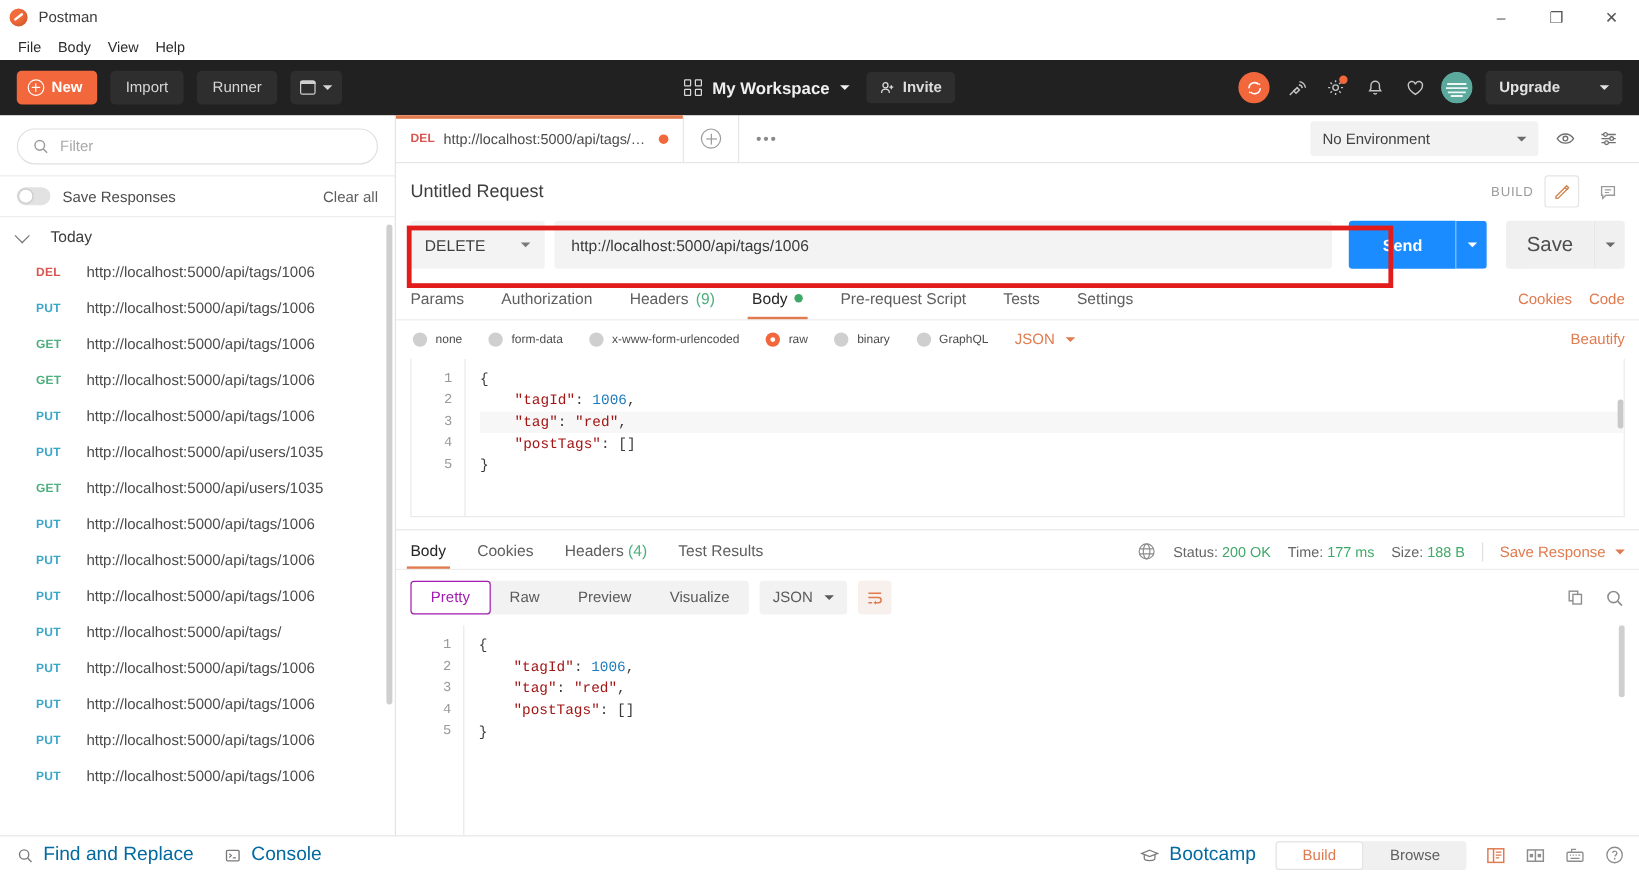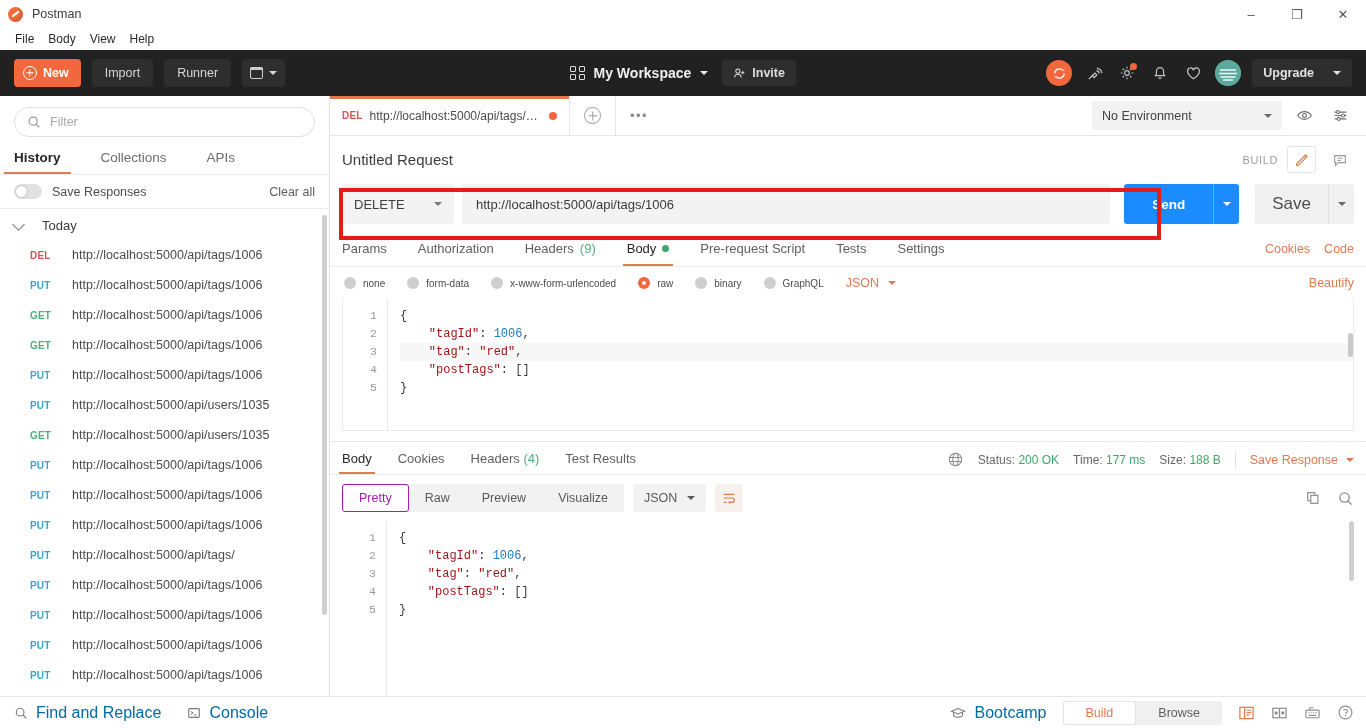--- a/index.html
+++ b/index.html
@@ -91,21 +91,21 @@
     display: flex; align-items: center; justify-content: center;
   }
   .hicon { width: 22px; height: 22px; color: #c4c4c4; display: flex; align-items: center; justify-content: center; position: relative; }
   .notif-dot { position: absolute; top: 1px; right: 1px; width: 7px; height: 7px; border-radius: 50%; background: #f2683c; }
   .avatar-circle {
     width: 26px; height: 26px; border-radius: 50%; background: #5aa99c;
     display: flex; align-items: center; justify-content: center; overflow: hidden;
   }
   .upgrade-btn {
     background: #2e2e2e; color: #e2e2e2; height: 28px; border-radius: 4px;
-    display: flex; align-items: center; gap: 19px; padding: 0 11px; font-size: 12.5px; font-weight: bold; justify-content: space-between;
+    display: flex; align-items: center; gap: 33px; padding: 0 11px; font-size: 12.5px; font-weight: bold; justify-content: space-between;
   }
 
   
   .body-wrap { flex: 1; display: flex; min-height: 0; }
 
   
   .sidebar {
     width: 330px; border-right: 1px solid #e3e3e3; display: flex; flex-direction: column;
     background: #fff; flex: none; min-height: 0;
   }
@@ -447,25 +447,20 @@
 
     <div class="sidebar">
       <div class="filter-row">
         <div class="filter-box">
           <svg width="14" height="14" viewBox="0 0 16 16">
             <circle cx="7" cy="7" r="4.6" fill="none" stroke="#9a9a9a" stroke-width="1.4"></circle>
             <path d="M10.4 10.4 14 14" stroke="#9a9a9a" stroke-width="1.4"></path>
           </svg>
           <input type="text" placeholder="Filter" style="">
         </div>
-      </div>
-      <div class="side-tabs">
-        <div class="side-tab active">History</div>
-        <div class="side-tab">Collections</div>
-        <div class="side-tab">APIs</div>
       </div>
       <div class="side-tabs-rule"></div>
       <div class="saveresp-row">
         <div class="toggle"></div>
         <span class="saveresp-label">Save Responses</span>
         <span class="clear-all">Clear all</span>
       </div>
       <div class="hist-scroll">
         <div class="hist-group-hdr">
           <span class="chev"></span>

